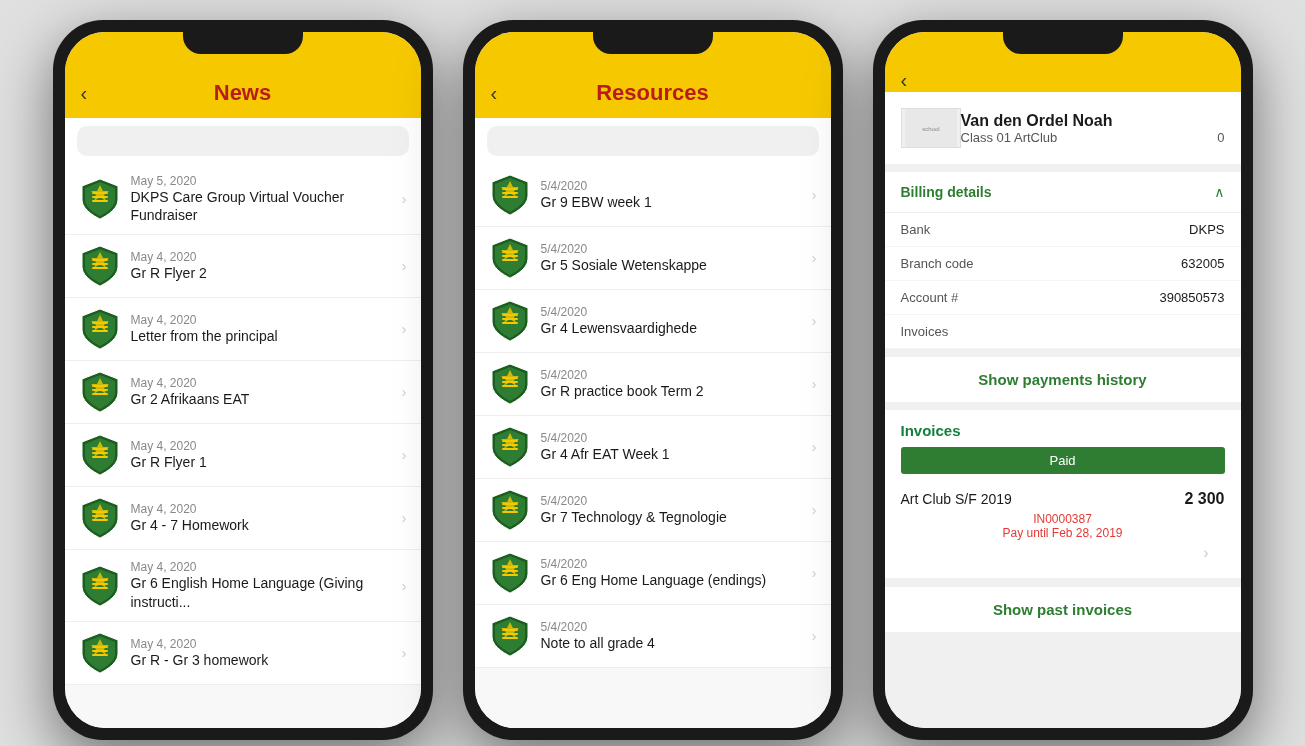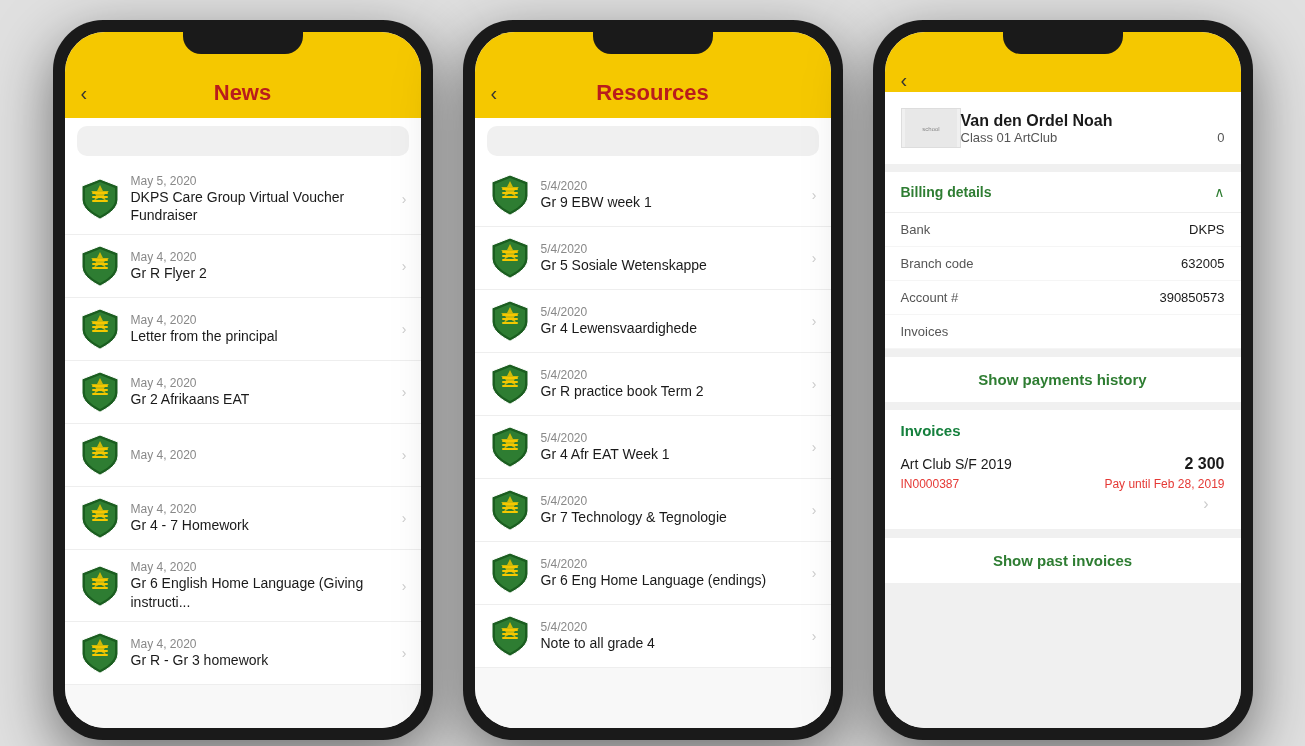--- a/index.html
+++ b/index.html
@@ -305,20 +305,21 @@
       font-size: 16px;
       font-weight: 600;
       color: #1a1a1a;
     }
 
     .invoice-sub {
       display: flex;
       justify-content: space-between;
       align-items: center;
       margin-top: 4px;
+      flex-direction: column;
     }
 
     .invoice-id {
       font-size: 12px;
       color: #e53935;
     }
 
     .invoice-due {
       font-size: 12px;
       color: #e53935;
@@ -434,20 +435,21 @@
     <path d="M19 1 L37 8 L37 22 C37 33 19 41 19 41 C19 41 1 33 1 22 L1 8 Z" fill="#1b5e20" stroke="#fff" stroke-width="1"></path>
     <path d="M19 4 L34 10 L34 22 C34 31 19 38 19 38 C19 38 4 31 4 22 L4 10 Z" fill="#2e7d32"></path>
     <rect x="11" y="14" width="16" height="2" fill="#f5c800" rx="1"></rect>
     <rect x="11" y="18" width="16" height="2" fill="#f5c800" rx="1"></rect>
     <rect x="11" y="22" width="16" height="2" fill="#f5c800" rx="1"></rect>
     <polygon points="19,7 22,13 28,13 23,17 25,23 19,19 13,23 15,17 10,13 16,13" fill="#f5c800" opacity="0.8"></polygon>
   </svg>
           </div>
           <div class="item-text">
             <div class="item-date">May 4, 2020</div>
+            <div class="item-title">Gr R Flyer 1</div>
           </div>
           <span class="item-chevron">›</span>
         </div>
         <div class="list-item">
           <div class="item-icon">
             <svg width="38" height="42" viewBox="0 0 38 42">
     <path d="M19 1 L37 8 L37 22 C37 33 19 41 19 41 C19 41 1 33 1 22 L1 8 Z" fill="#1b5e20" stroke="#fff" stroke-width="1"></path>
     <path d="M19 4 L34 10 L34 22 C34 31 19 38 19 38 C19 38 4 31 4 22 L4 10 Z" fill="#2e7d32"></path>
     <rect x="11" y="14" width="16" height="2" fill="#f5c800" rx="1"></rect>
     <rect x="11" y="18" width="16" height="2" fill="#f5c800" rx="1"></rect>
@@ -701,20 +703,21 @@
         <div class="billing-row">
           <span class="billing-label">Invoices</span>
           <span class="billing-value"></span>
         </div>
       </div>
 
       <div class="show-payments-btn">Show payments history</div>
 
       <div class="invoices-section">
         <div class="invoices-title">Invoices</div>
+        <div class="paid-badge">Paid</div>
         <div class="invoice-row">
           <div class="invoice-main">
             <span class="invoice-name">Art Club S/F 2019</span>
             <span class="invoice-amount">2 300</span>
           </div>
           <div class="invoice-sub">
             <span class="invoice-id">IN0000387</span>
             <span class="invoice-due">Pay until Feb 28, 2019</span>
           </div>
           <div class="invoice-chevron">›</div>

